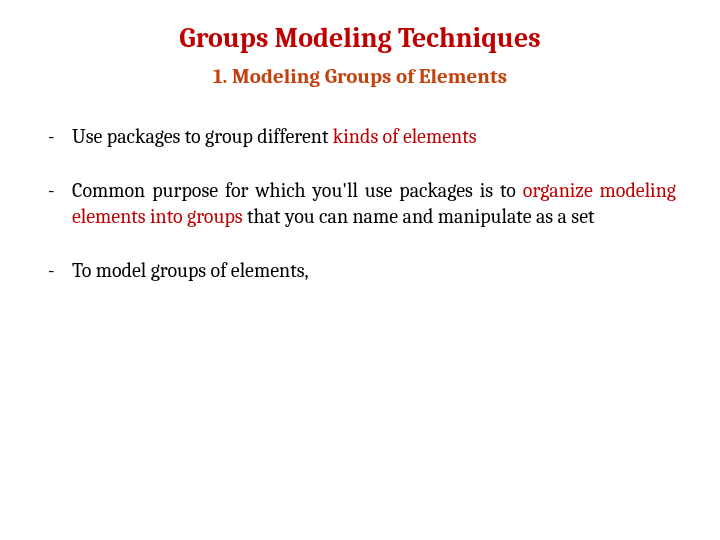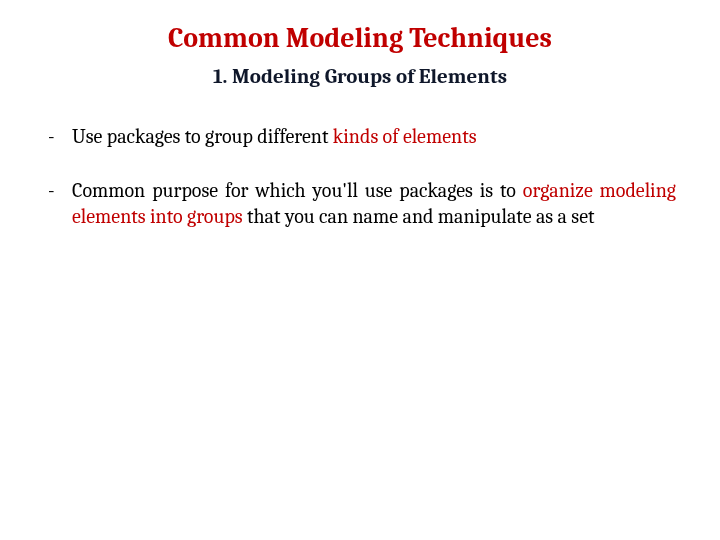--- a/index.html
+++ b/index.html
@@ -21,21 +21,21 @@
     text-align: center;
     font-weight: 700;
     font-size: 28px;
     color: #c00000;
     margin: 0 0 10px 0;
   }
   .subtitle {
     text-align: center;
     font-weight: 700;
     font-size: 21px;
-    color: #0f172a;
+    color: #c2410c;
     margin: 0 0 36px 0;
   }
   .list {
     list-style: none;
     padding: 0;
     margin: 0;
     font-size: 20px;
     line-height: 1.3;
   }
   .list > li {
@@ -57,19 +57,20 @@
     top: 0;
   }
   .hl {
     color: #c00000;
   }
 </style>
 </head>
 <body>
 
 <div class="slide">
-  <h1 class="title">Common Modeling Techniques</h1>
+  <h1 class="title">Groups Modeling Techniques</h1>
   <h2 class="subtitle">1.   Modeling Groups of Elements</h2>
   <ul class="list" id="list">
       <li class="dash"><span>Use packages to group different </span><span class="hl">kinds of elements</span></li>
       <li class="dash"><span>Common purpose for which you'll use packages is to </span><span class="hl">organize modeling elements into groups</span><span> that you can name and manipulate as a set</span></li>
+      <li class="dash"><span>To model groups of elements,</span></li>
     </ul>
 </div>
 
 </body></html>

